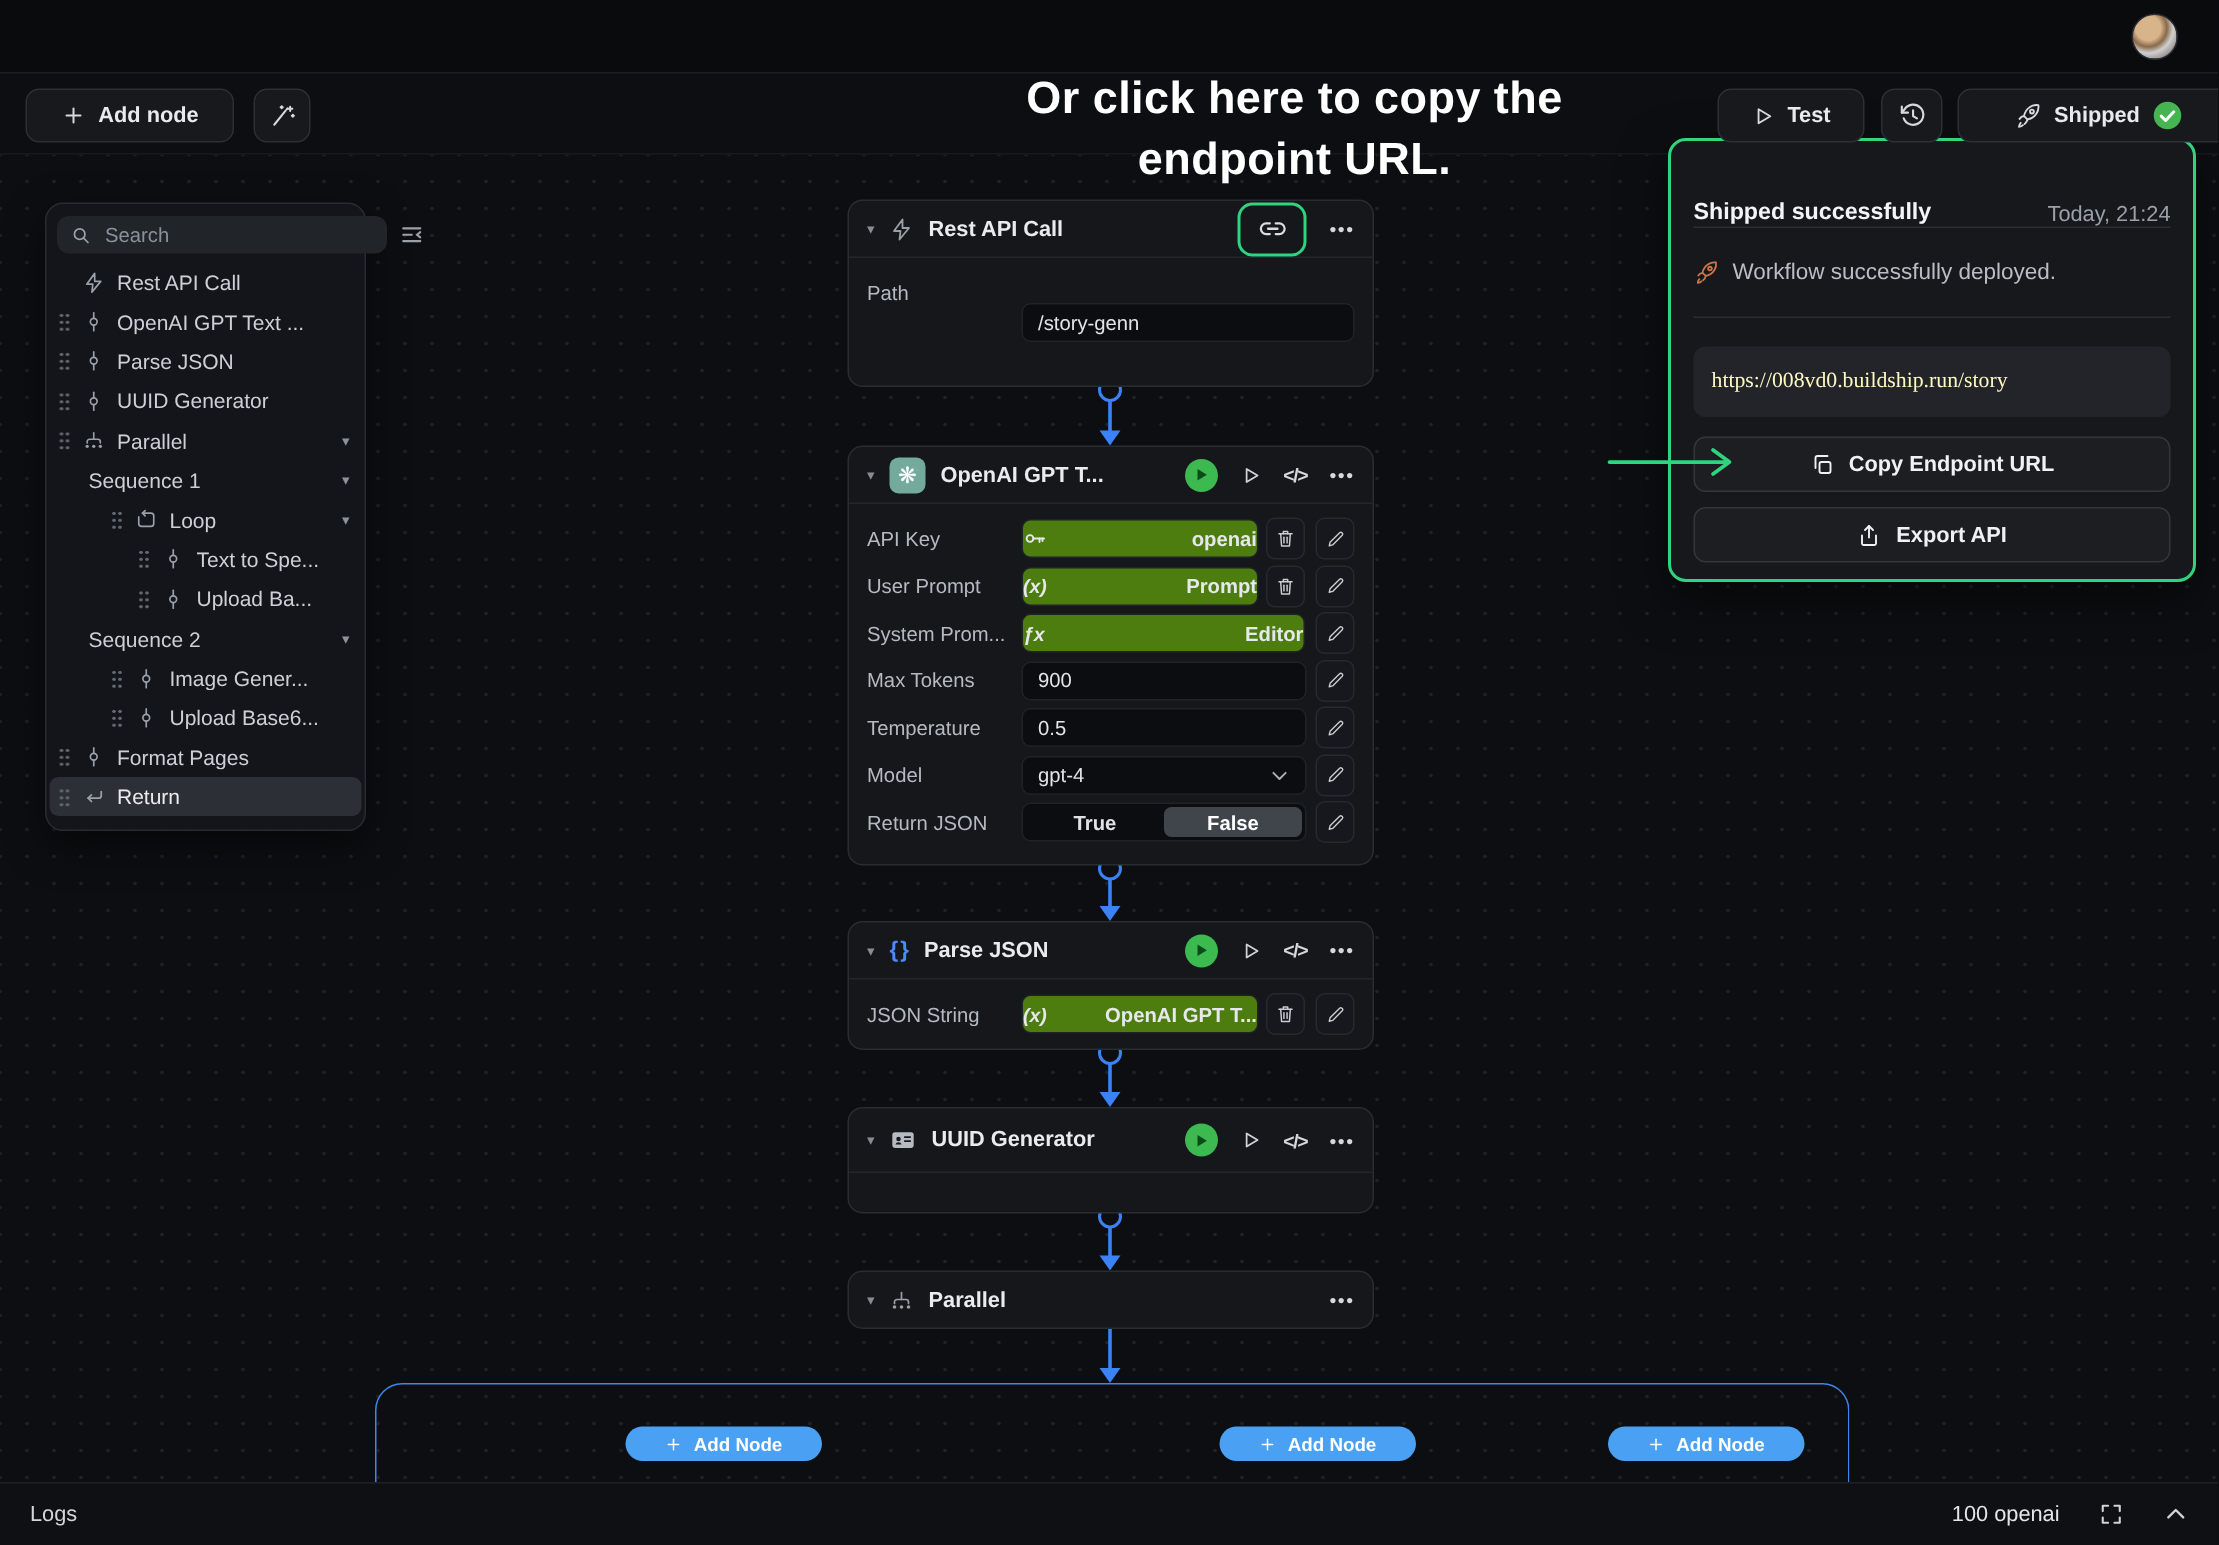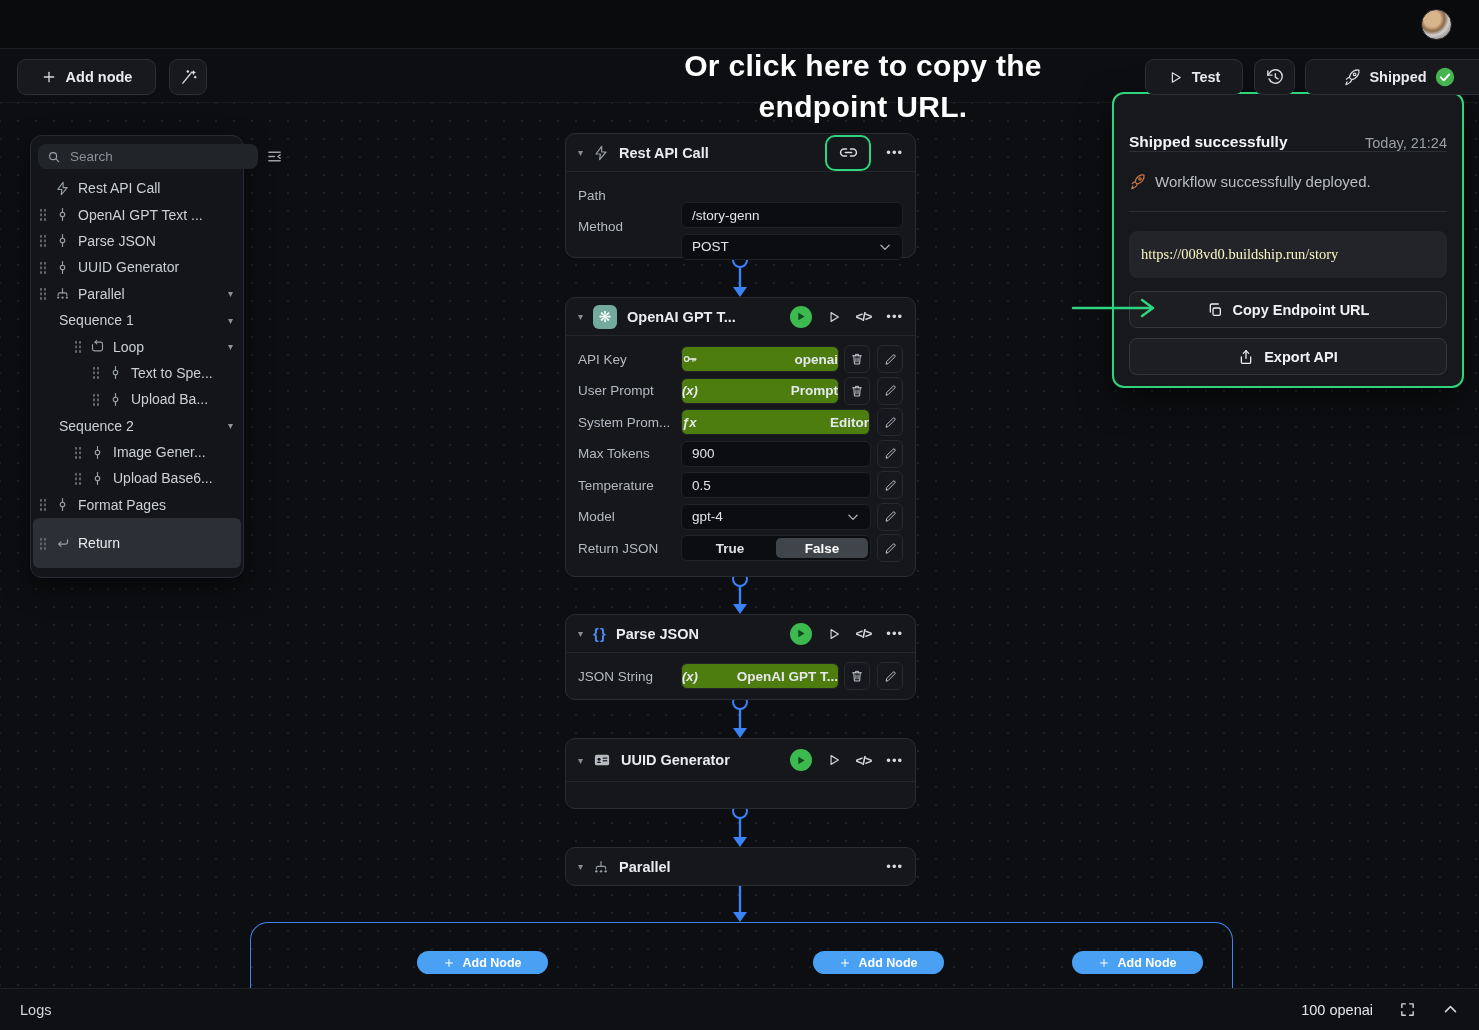--- a/index.html
+++ b/index.html
@@ -52,21 +52,21 @@
   .s-row .lbl{white-space:nowrap;overflow:hidden;text-overflow:ellipsis;}
   .s-row .caret{margin-left:auto;color:#8c929a;font-size:10px;padding-right:2px;}
   .handle{width:8px;height:13px;flex:none;
           background-image:radial-gradient(circle,#62686f 1px,transparent 1.3px);
           background-size:4px 4.6px;}
   .handle.hidden{background:none;}
   .s-ic{color:#9aa0a8;flex:none;}
   .ind1{padding-left:28px;}  
   .ind2{padding-left:43px;}  
   .ind3{padding-left:61px;}  
-  .s-row.selected{background:#2c2f35;border-radius:6px;margin:0 2px;padding:12px 6px;color:#e9ebee;}
+  .s-row.selected{background:#2c2f35;border-radius:6px;margin:0 2px;padding:0 6px;color:#e9ebee;}
 
   
   .node{position:absolute;left:565px;width:351px;background:#15171b;border:1px solid #292c32;
         border-radius:10px;z-index:3;box-sizing:border-box;}
   .node-header{height:37px;display:flex;align-items:center;padding:0 12px;gap:10px;}
   .node-header .caret{color:#878d95;font-size:10px;cursor:pointer;}
   .node-title{font-size:14.5px;font-weight:600;color:#e9ebee;white-space:nowrap;overflow:hidden;
               text-overflow:ellipsis;margin-right:4px;}
   .hdr-right{margin-left:auto;display:flex;align-items:center;gap:15px;}
   .play-circle{width:22px;height:22px;border-radius:50%;background:#3cb94f;display:flex;align-items:center;
@@ -474,29 +474,20 @@
         <span class="dots">•••</span>
       </div>
     </div>
     <div class="node-body">
       <div class="row">
         <span class="row-label">Path</span>
         <div class="field grow">
           <span>/story-genn</span>
         </div>
       </div>
-      <div class="row">
-        <span class="row-label">Method</span>
-        <div class="field grow">
-          <span>POST</span>
-          <svg class="sel-chev" width="14" height="14">
-              <use href="#i-chevron-down"></use>
-            </svg>
-        </div>
-      </div>
     </div>
   </div>
 
   <svg class="connector" style="top:252px" width="32" height="46">
     <circle cx="16" cy="8" r="7" fill="#0d0e11" stroke="#3b82f6" stroke-width="2"></circle>
     <line x1="16" y1="15" x2="16" y2="36" stroke="#3b82f6" stroke-width="2.4"></line>
     <polygon points="9,35 23,35 16,45" fill="#3b82f6"></polygon>
   </svg>
 
   <div class="node" id="node-openai">

